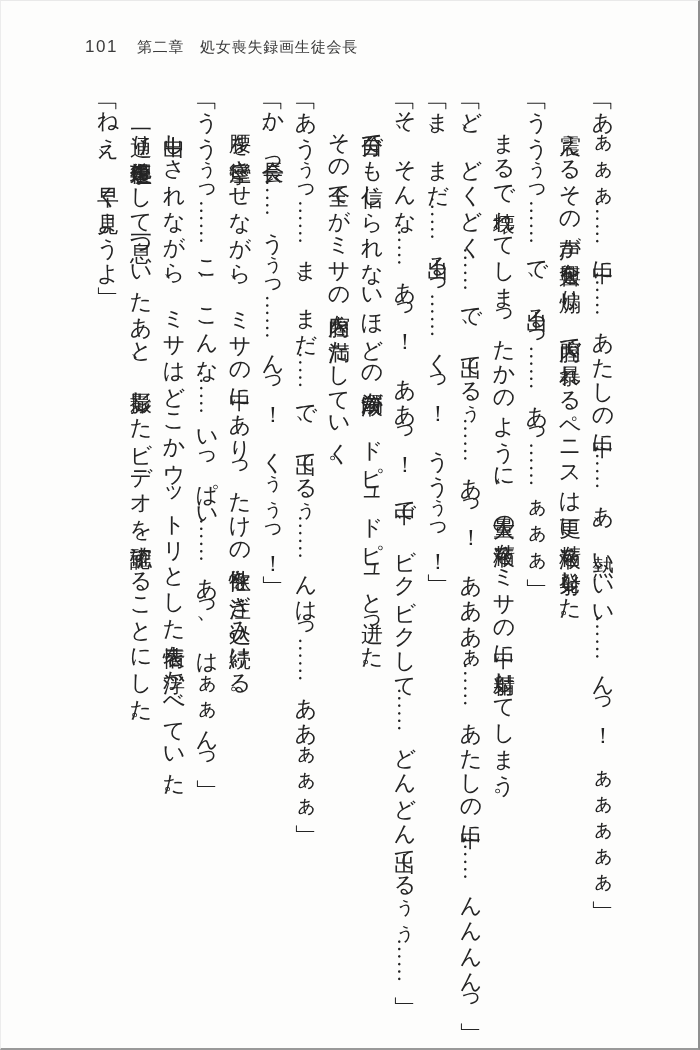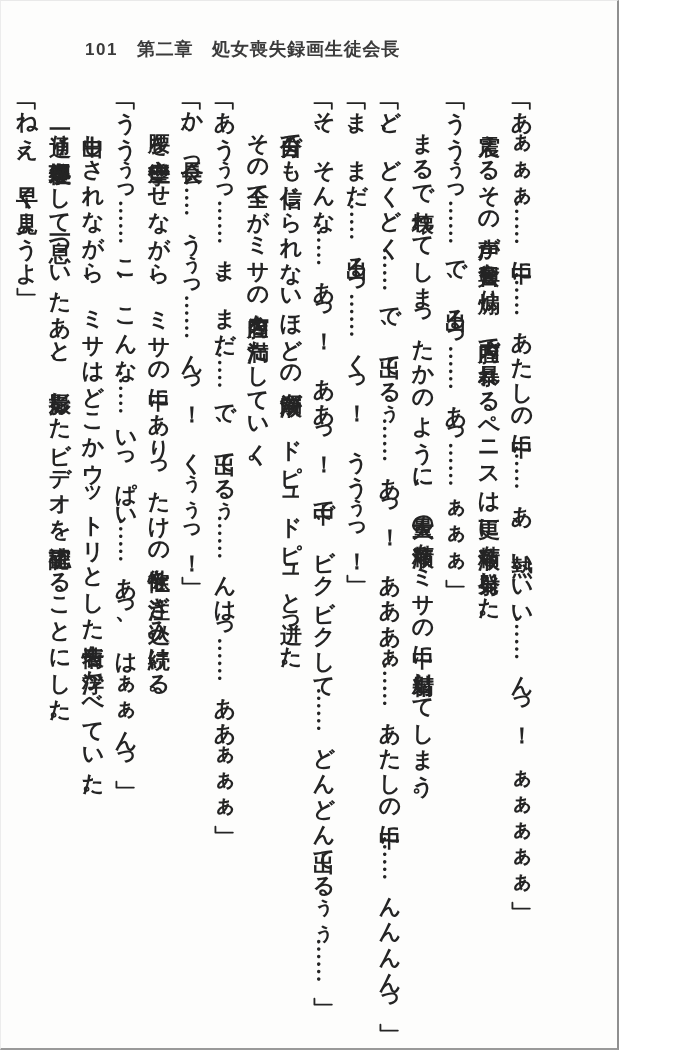--- a/index.html
+++ b/index.html
@@ -5,48 +5,47 @@
   html, body {
     margin: 0;
     padding: 0;
     width: 700px;
     height: 1050px;
     background: #ffffff;
   }
   .page {
     position: absolute;
     inset: 0;
-    width: 619px;
+    width: 700px;
     height: 1050px;
     background: #fdfdfc;
     box-sizing: border-box;
     border-top: 1px solid #e9e9e9;
     border-left: 1px solid #ececec;
     border-right: 2px solid #8f8f8f;
     border-bottom: 2px solid #999999;
     overflow: hidden;
-    font-weight: bold;
   }
   .running-header {
     position: absolute;
     top: 36px;
     left: 84px;
     display: flex;
     align-items: baseline;
     gap: 19px;
     font-family: "Liberation Sans", "DejaVu Sans", sans-serif;
     color: #3b3b3b;
     white-space: nowrap;
   }
   .page-number {
     font-size: 17px;
     letter-spacing: 1.5px;
   }
   .chapter-title {
-    font-size: 18px;
+    font-size: 15px;
     letter-spacing: 0.8px;
   }
   .text-body {
     position: absolute;
     top: 95px;
     right: 78px;
     height: 952px;
     writing-mode: vertical-rl;
     text-orientation: mixed;
     font-family: "Liberation Serif", "DejaVu Serif", serif;

